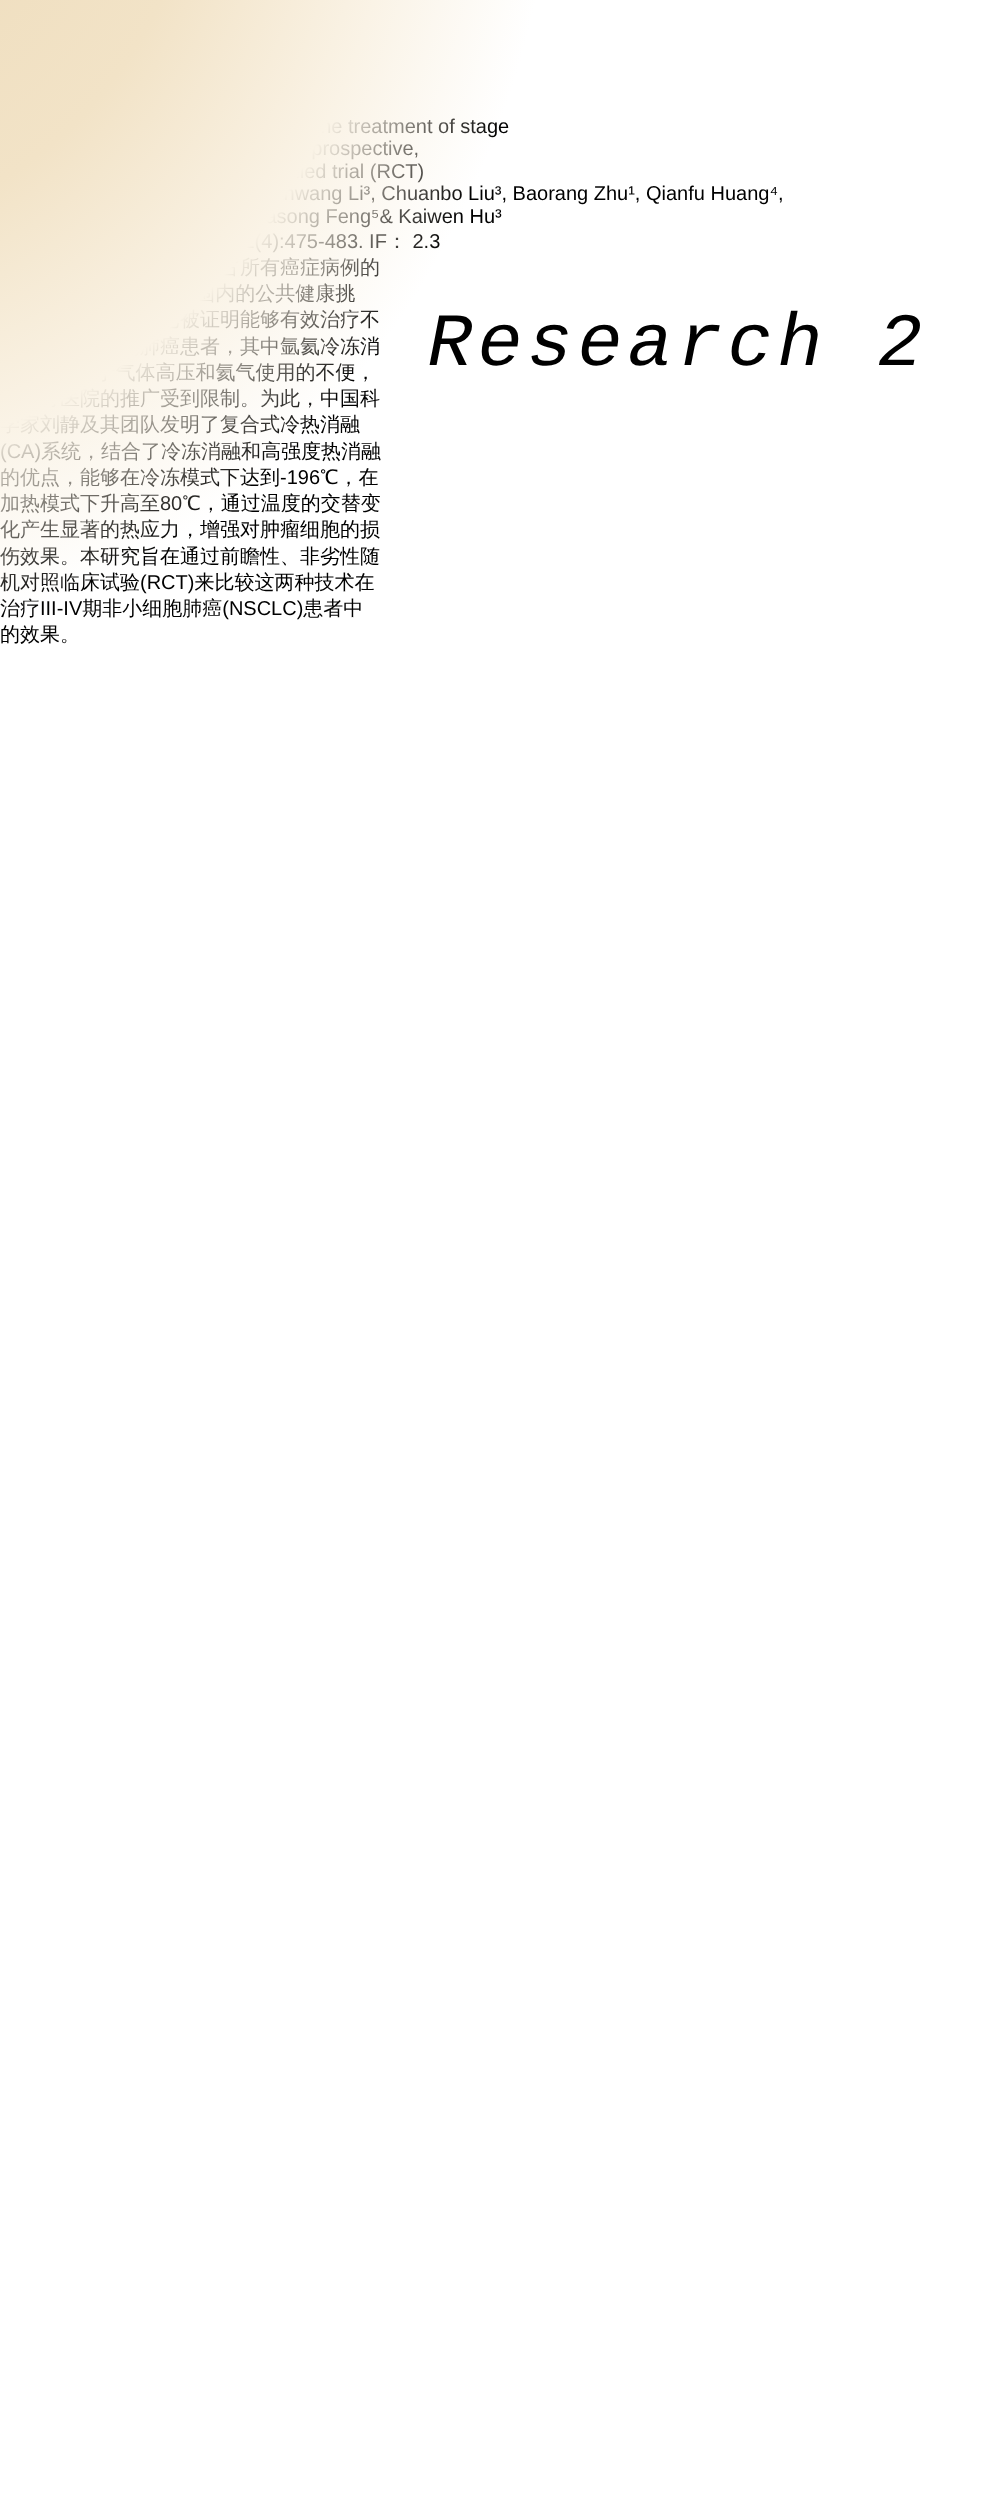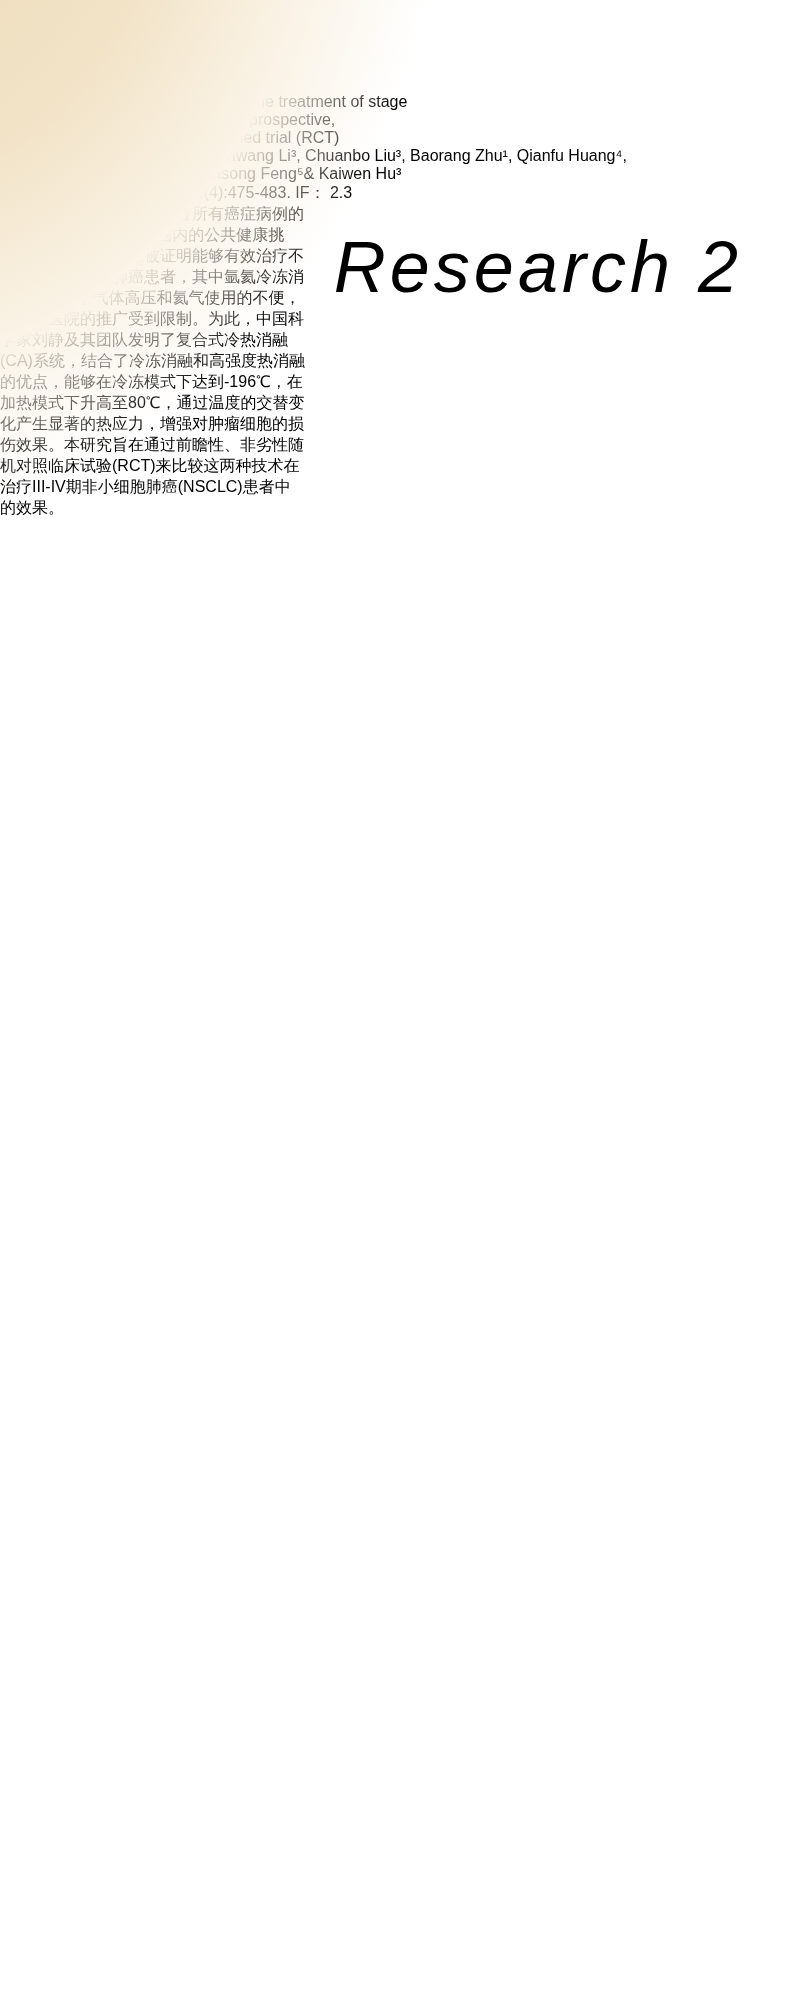--- a/index.html
+++ b/index.html
@@ -13,24 +13,24 @@
   }
   .bg-blob {
     position:absolute; top:0; left:0;
     width:720px; height:980px;
     background:radial-gradient(ellipse 780px 920px at -130px -170px,
       #ecd9b6 0%, #f2e3c7 38%, #faf3e6 58%, rgba(255,255,255,0) 74%);
     pointer-events:none;
   }
   
   .script-title {
-    position:absolute; top:228px; right:58px;
-    font-family:Liberation Sans, sans-serif;
+    position:absolute; top:244px; right:58px;
+    font-family:Liberation Mono, monospace;
     font-style:italic;
-    font-size:72px; line-height:1.1;
+    font-size:60px; line-height:1.1;
     letter-spacing:4px;
     background:linear-gradient(180deg,#c австрали;
   }
   .script-title {
     background:linear-gradient(180deg,#c28b3e 8%,#d9ac6b 52%,#f2e0bd 100%);
     -webkit-background-clip:text; background-clip:text;
     color:transparent;
   }
   .cn-title {
     position:absolute; top:360px; right:40px;

